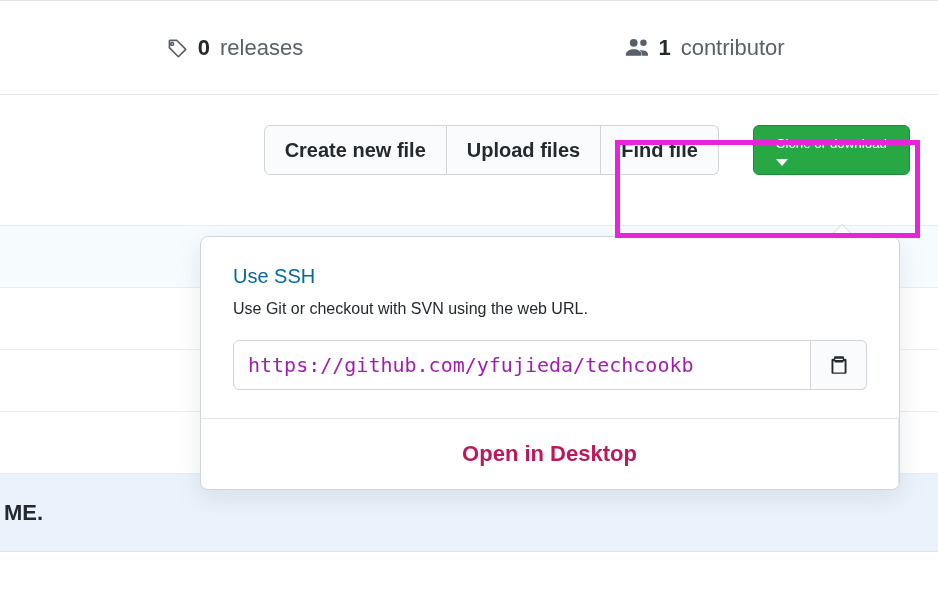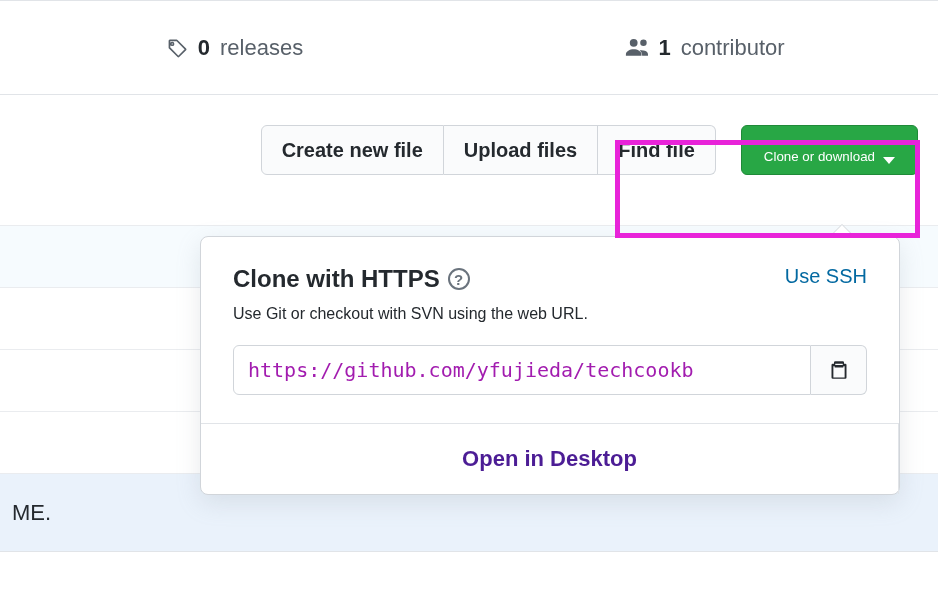--- a/index.html
+++ b/index.html
@@ -34,22 +34,22 @@
     font-weight: 700;
     color: #24292e;
   }
   .stat-cell svg { fill: #586069; }
 
   
   .toolbar {
     display: flex;
     justify-content: flex-end;
     align-items: center;
-    padding: 30px 20px 0 0;
-    gap: 7px;
+    padding: 30px 28px 0 0;
+    gap: 16px;
     position: relative;
   }
   .btn-group {
     display: flex;
   }
   .btn {
     background: #fafbfc;
     border: 1px solid #d1d5da;
     padding: 10px 20px;
     font-size: 20px;
@@ -67,22 +67,23 @@
 
   .btn-primary {
     background: #28a745;
     border: 1px solid #1f8a38;
     color: #fff;
     border-radius: 6px;
     margin-left: 18px;
     padding: 10px 22px;
     height: 50px;
     display: flex;
-    align-items: flex-end;
+    align-items: flex-start;
     gap: 8px;
+    flex-direction: column;
   }
   .caret-down {
     width: 0; height: 0;
     border-left: 6px solid transparent;
     border-right: 6px solid transparent;
     border-top: 7px solid #fff;
     display: inline-block;
   }
 
   .highlight-box {
@@ -106,23 +107,24 @@
     height: 62px;
     border-top: 1px solid #eaecef;
     background: #f6fbfe;
   }
   .bg-row.plain { background: #fff; }
   .bg-row.thick {
     height: 78px;
     background: #eaf2fb;
     display:flex;
     align-items:center;
-    padding-left: 12px;
+    padding-left: 4px;
     font-size: 22px;
     color:#24292e;
+    font-weight:bold;
   }
 
   
   .dropdown {
     position: absolute;
     top: 236px;
     left: 200px;
     width: 700px;
     background: #fff;
     border: 1px solid #d1d5da;
@@ -222,21 +224,21 @@
   .dropdown-actions {
     display: flex;
     border-top: 1px solid #e1e4e8;
   }
   .dropdown-action {
     flex: 1;
     text-align: center;
     padding: 22px 0;
     font-size: 22px;
     font-weight: 700;
-    color: #4c1d95;
+    color: #be185d;
     cursor: pointer;
   }
   .dropdown-action:first-child {
     border-right: 1px solid #e1e4e8;
   }
 </style>
 </head>
 <body>
 
 <div class="stats-bar">
@@ -277,24 +279,20 @@
   <div class="bg-row plain"></div>
   <div class="bg-row thick">
       <span>ME.</span>
     </div>
   <div class="bg-row plain" style="border-top:1px solid #e1e4e8;background:#fff"></div>
 </div>
 
 <div class="dropdown">
   <div class="dropdown-body">
     <div class="dropdown-header">
-      <div class="dropdown-title">
-        <span>Clone with HTTPS</span>
-        <span class="help-circle">?</span>
-      </div>
       <span class="ssh-link">Use SSH</span>
     </div>
     <div class="dropdown-desc">Use Git or checkout with SVN using the web URL.</div>
     <div class="url-row">
       <input class="url-input" type="text" readonly="" value="https://github.com/yfujieda/techcookb" style="">
       <button class="copy-btn">
         <svg width="20" height="22" viewBox="0 0 16 16">
             <path d="M5 1h6a1 1 0 0 1 1 1v1h1a1 1 0 0 1 1 1v10a1 1 0 0 1-1 1H3a1 1 0 0 1-1-1V4a1 1 0 0 1 1-1h1V2a1 1 0 0 1 1-1zm0 2v1h6V3H5zM3.5 5v9h9V5h-1v.5a.5.5 0 0 1-.5.5H5a.5.5 0 0 1-.5-.5V5h-1z"></path>
           </svg>
       </button>

